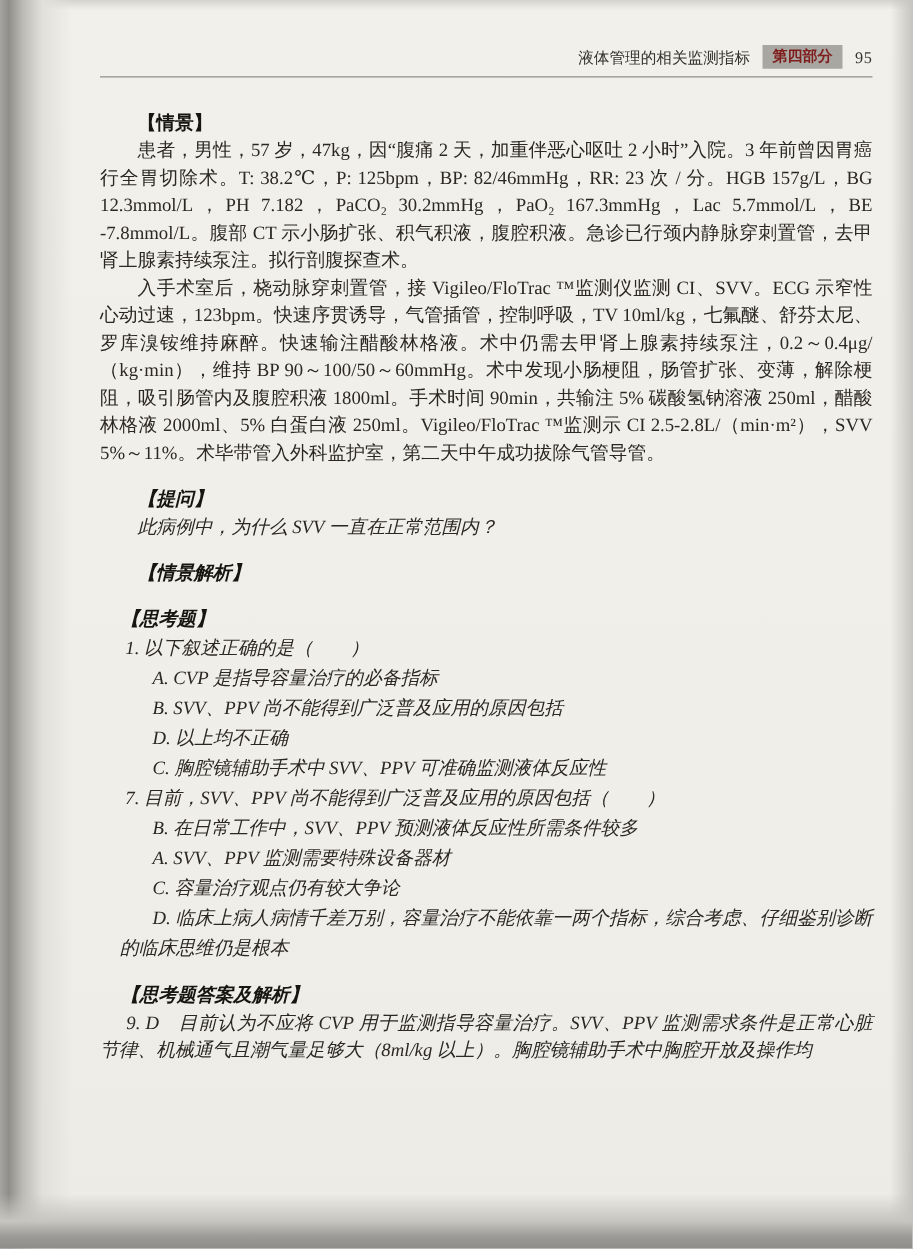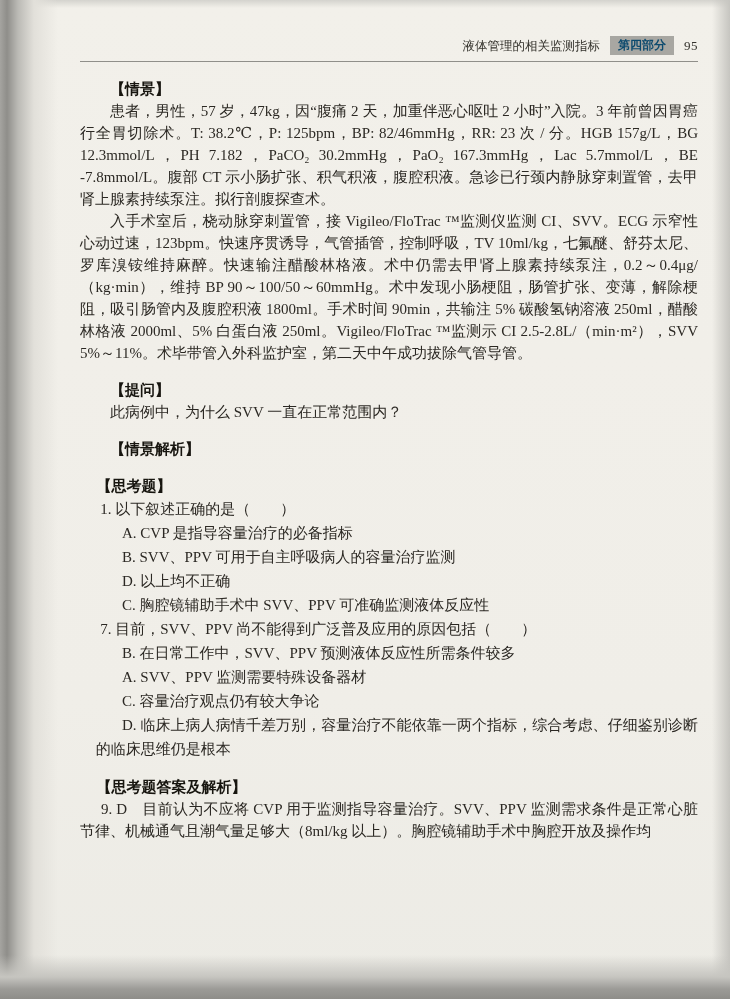--- a/index.html
+++ b/index.html
@@ -46,44 +46,44 @@
     justify-content: flex-end;
     align-items: center;
     gap: 10px;
     font-size: 12.5px;
     color: #34322c;
     line-height: 18px;
   }
   .part-badge {
     display: inline-block;
     background: #a8a7a2;
-    color: #0c4a6e;
+    color: #7f1d1d;
     font-weight: bold;
     font-size: 12px;
     line-height: 17px;
     padding: 1px 8px;
   }
   .page-num { font-size: 13px; letter-spacing: 0.5px; }
   .head-rule { border: 0; border-top: 1.5px solid #908f8a; margin-top: 6px; }
 
-  main { margin-top: 16px; font-size: 15px; line-height: 22px; text-align: justify; }
+  main { margin-top: 26px; font-size: 15px; line-height: 22px; text-align: justify; }
 
   h3.sec-head {
     font-size: 15px;
     font-weight: bold;
     color: #17150f;
     line-height: 22px;
   }
   .indent-2 { text-indent: 2em; }
   .indent-1 { text-indent: 1.1em; }
 
   p.body-par { text-indent: 2em; }
 
   section.sec { margin-top: 0; }
-  section.sec + section.sec { margin-top: 15px; }
+  section.sec + section.sec { margin-top: 15px; font-style: italic; }
   section.exercises { margin-top: 21px; }
   section.answers { margin-top: 6px; }
 
   .q-list { padding-left: 1.05em; line-height: 24px; }
   .q-stem { text-indent: 0.3em; }
   .q-opt  { text-indent: 1.75em; }
 
   .answers p.ans-par { text-indent: 1.4em; }
 </style>
 </head>
@@ -115,21 +115,21 @@
 
       <section class="sec">
         <h3 class="sec-head indent-2">【情景解析】</h3>
       </section>
 
       <section class="sec exercises">
         <h3 class="sec-head indent-1">【思考题】</h3>
         <div class="q-list">
           <p class="q-stem">1. 以下叙述正确的是（　　）</p>
           <p class="q-opt">A. CVP 是指导容量治疗的必备指标</p>
-          <p class="q-opt">B. SVV、PPV 可用于自主呼吸病人的容量治疗监测</p>
+          <p class="q-opt">B. SVV、PPV 尚不能得到广泛普及应用的原因包括</p>
           <p class="q-opt">D. 以上均不正确</p>
           <p class="q-opt">C. 胸腔镜辅助手术中 SVV、PPV 可准确监测液体反应性</p>
           <p class="q-stem">7. 目前，SVV、PPV 尚不能得到广泛普及应用的原因包括（　　）</p>
           <p class="q-opt">B. 在日常工作中，SVV、PPV 预测液体反应性所需条件较多</p>
           <p class="q-opt">A. SVV、PPV 监测需要特殊设备器材</p>
           <p class="q-opt">C. 容量治疗观点仍有较大争论</p>
           <p class="q-opt">D. 临床上病人病情千差万别，容量治疗不能依靠一两个指标，综合考虑、仔细鉴别诊断的临床思维仍是根本</p>
         </div>
       </section>
 

